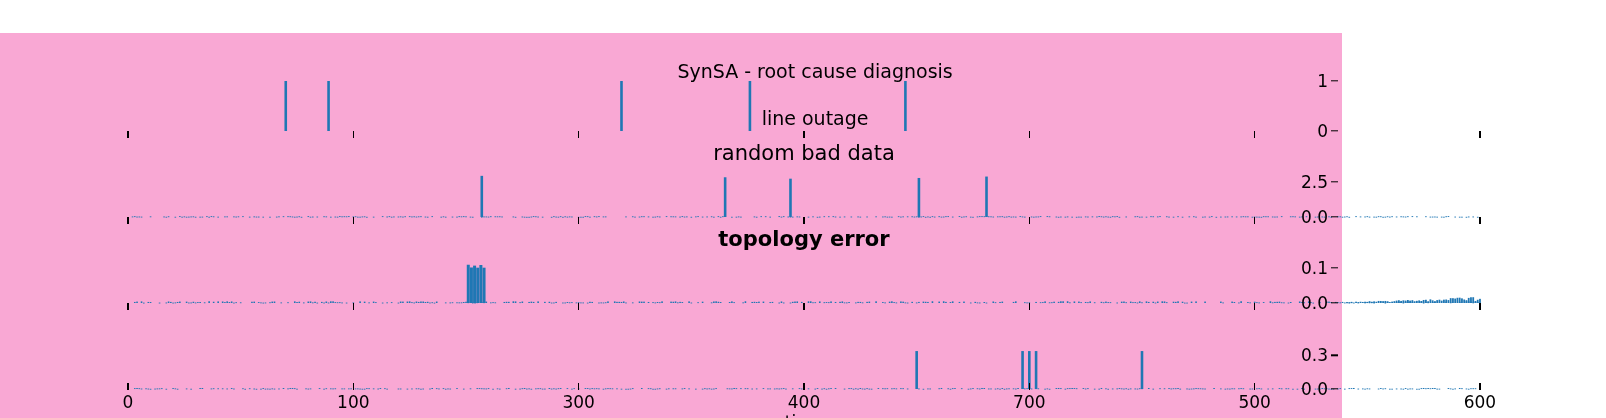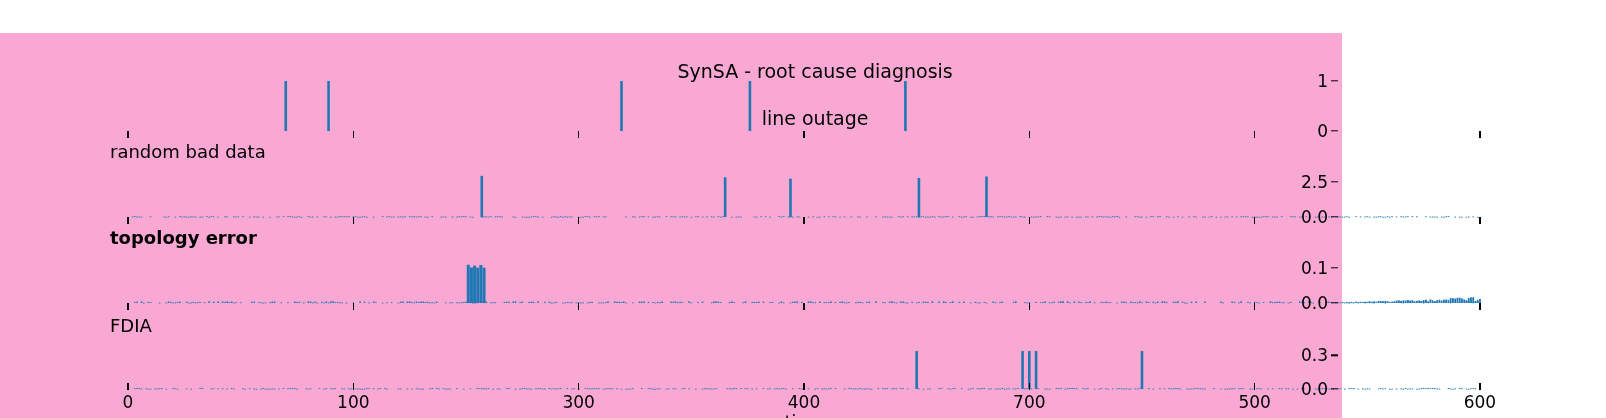--- a/index.html
+++ b/index.html
@@ -33,21 +33,22 @@
   }
   .panel {
     position: absolute;
     left: 110px;
     width: 1388px;
   }
   .panel-title {
     position: absolute;
     left: 0;
     width: 1388px;
-    font-size: 18px;
+    text-align: center;
+    font-size: 21px;
     color: #000000;
     white-space: nowrap;
   }
   .plotarea {
     position: absolute;
     left: 0;
     width: 1388px;
     overflow: visible;
   }
   .plotarea svg {
@@ -958,21 +959,20 @@
           <rect x="359.92" y="8.48" width="3.00" height="35.52" fill="#1f77b4"></rect>
           <rect x="363.08" y="6.62" width="3.00" height="37.38" fill="#1f77b4"></rect>
           <rect x="366.23" y="8.68" width="3.00" height="35.32" fill="#1f77b4"></rect>
           <rect x="369.38" y="6.01" width="3.00" height="37.99" fill="#1f77b4"></rect>
           <rect x="372.54" y="8.68" width="3.00" height="35.32" fill="#1f77b4"></rect>
         </svg>
     </div>
   </div>
 
   <div class="panel" id="panel-3" style="top:288px;height:68px;">
-    <div class="panel-title" style="top:-6px;">FDIA</div>
     <div class="plotarea" style="top:26px;height:42px;">
       <svg id="svg-3" width="1388" height="42" viewBox="0 0 1388 42" preserveAspectRatio="none">
           <rect x="23.99" y="41.14" width="1.60" height="0.90" fill="#1f77b4"></rect>
           <rect x="26.24" y="41.02" width="1.60" height="0.98" fill="#1f77b4"></rect>
           <rect x="28.49" y="41.20" width="1.60" height="0.90" fill="#1f77b4"></rect>
           <rect x="30.75" y="41.53" width="1.60" height="0.90" fill="#1f77b4"></rect>
           <rect x="35.25" y="41.33" width="1.60" height="0.90" fill="#1f77b4"></rect>
           <rect x="37.51" y="41.57" width="1.60" height="0.90" fill="#1f77b4"></rect>
           <rect x="39.76" y="41.78" width="1.60" height="0.90" fill="#1f77b4"></rect>
           <rect x="44.26" y="41.59" width="1.60" height="0.90" fill="#1f77b4"></rect>

